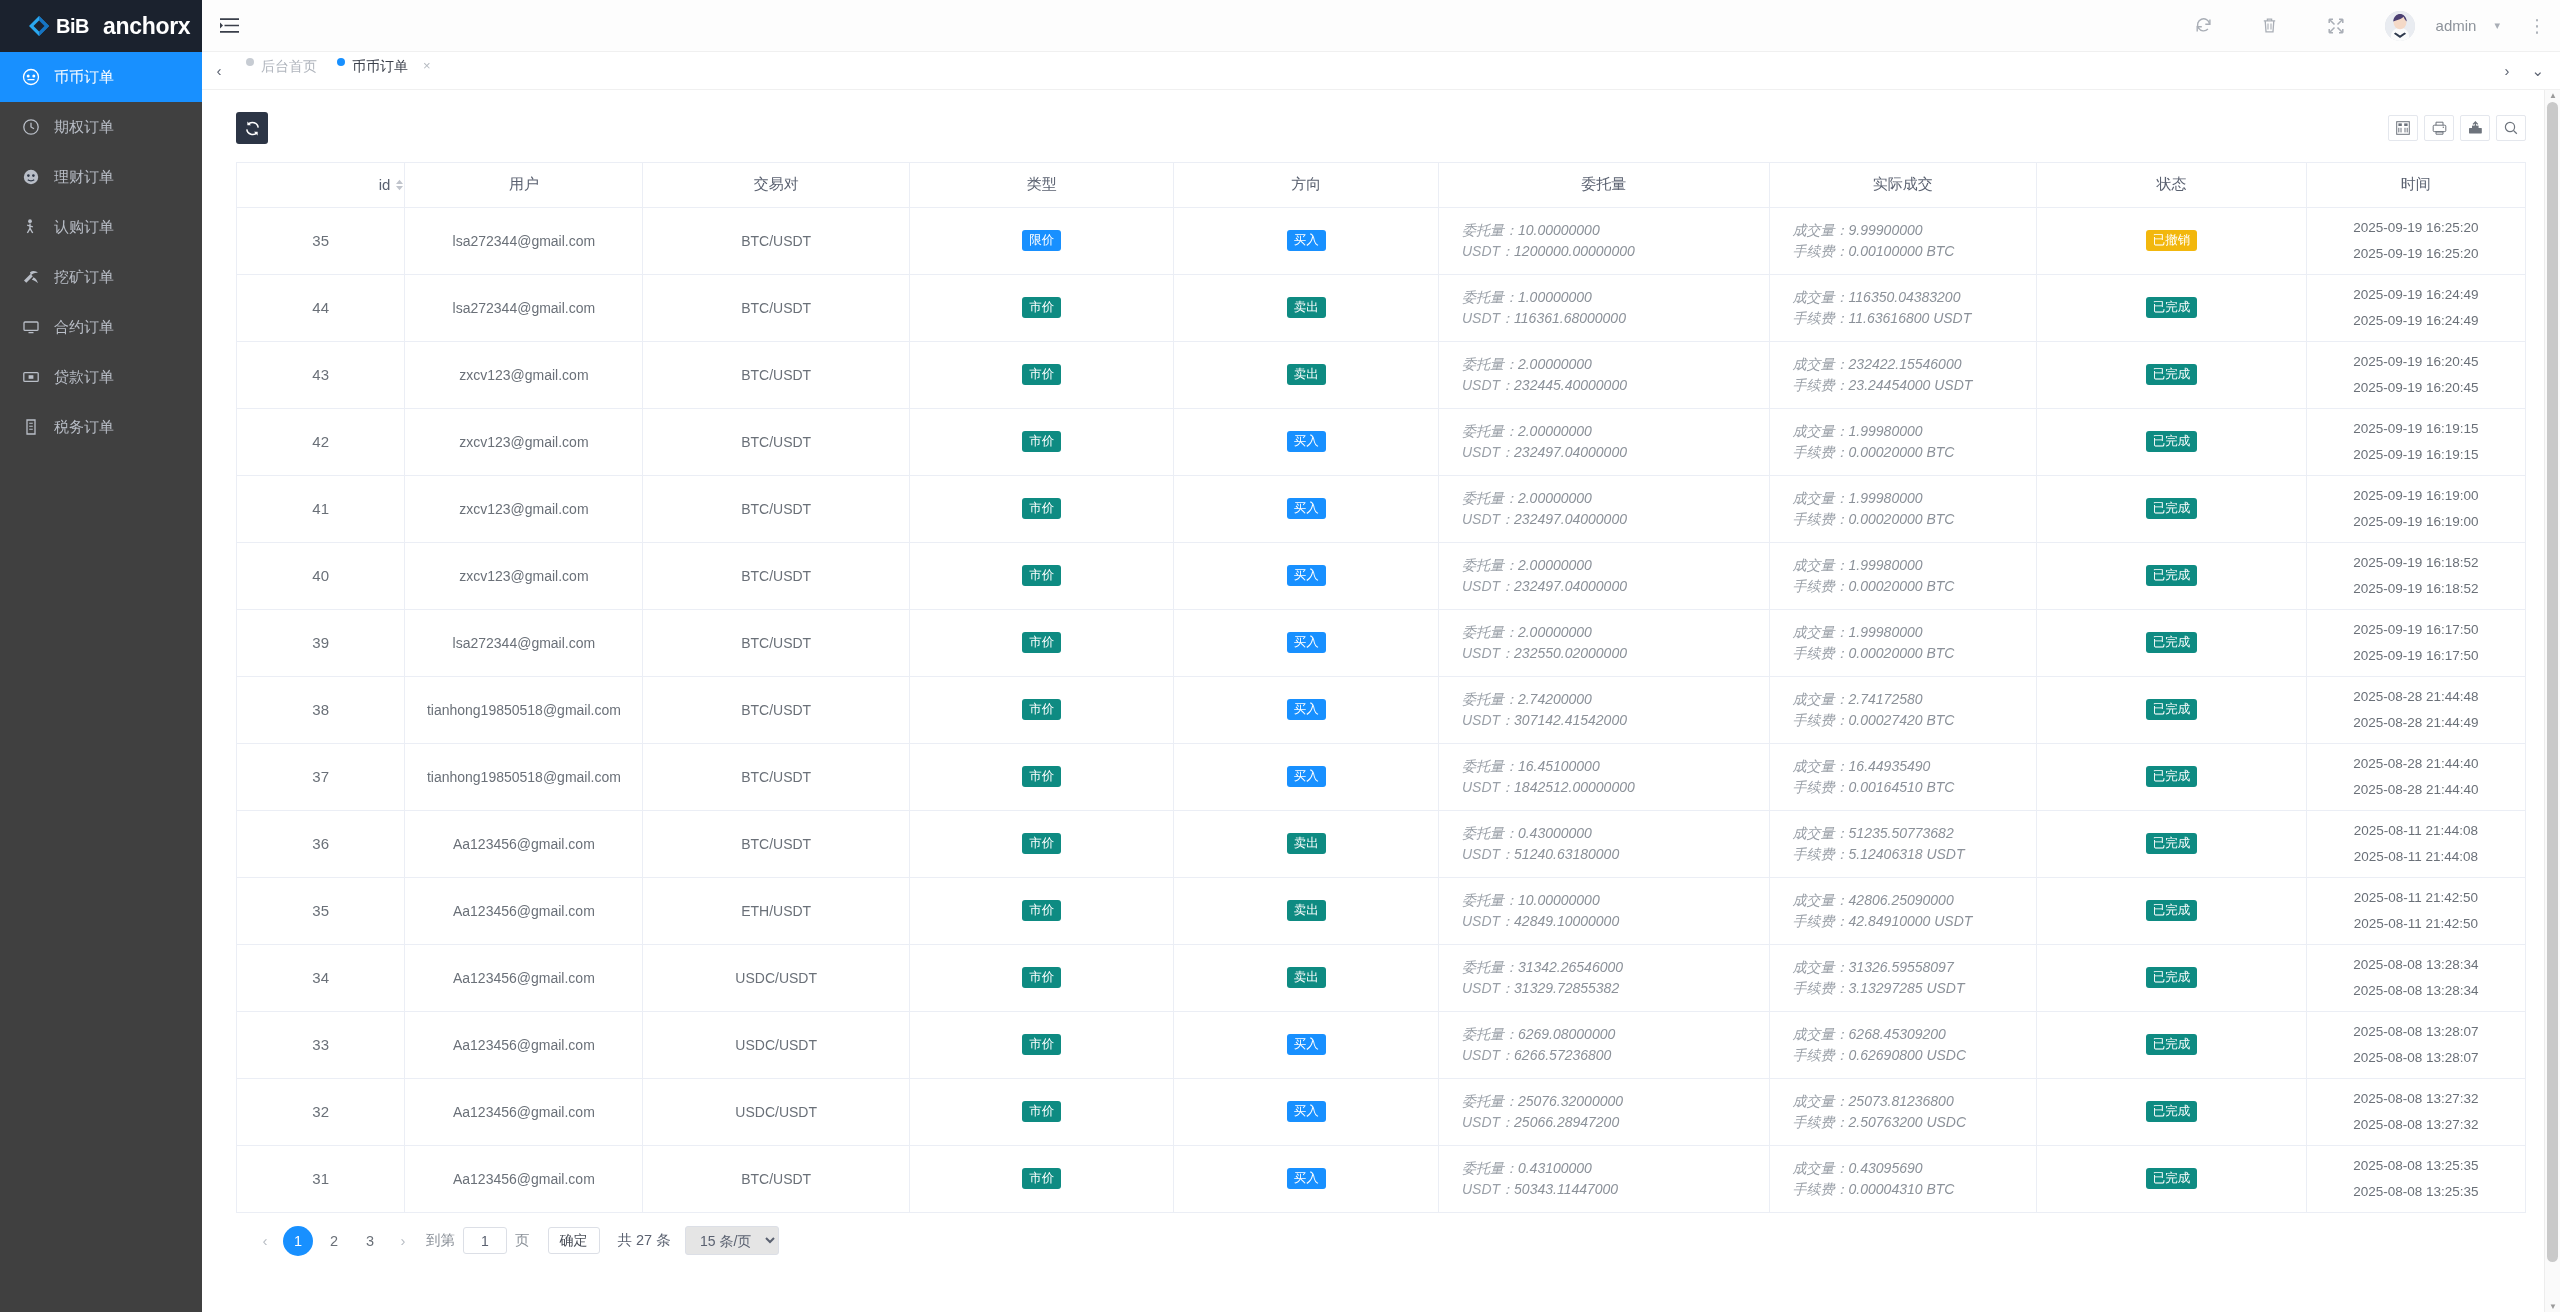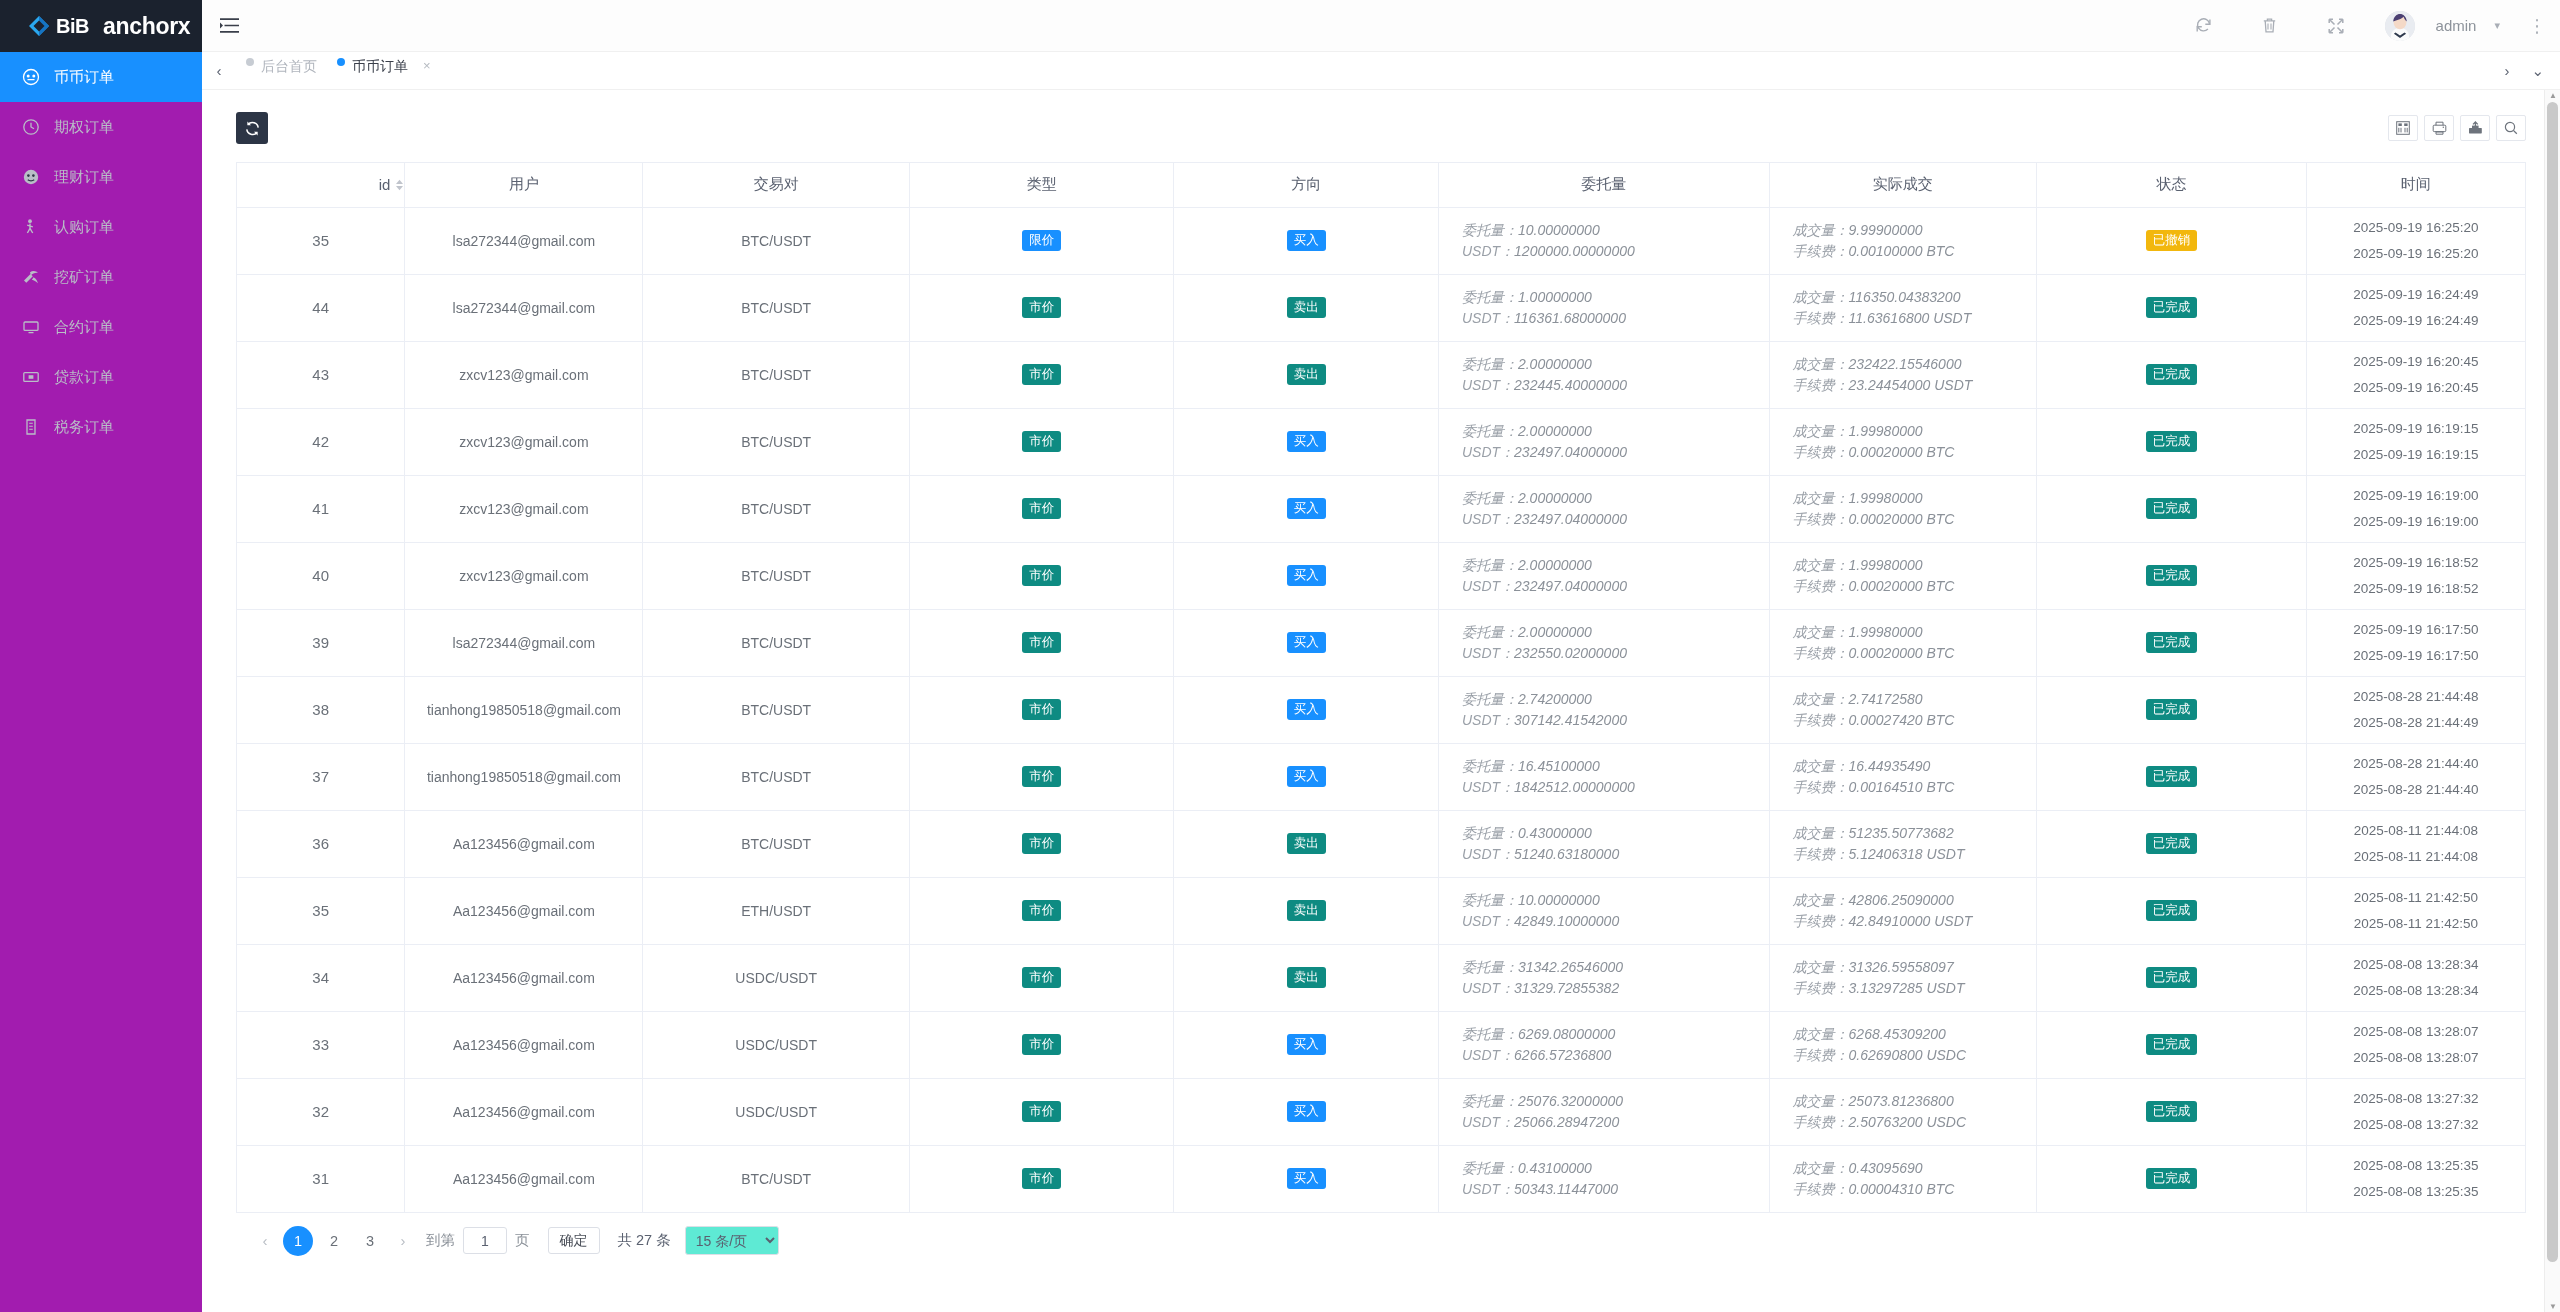--- a/index.html
+++ b/index.html
@@ -6,21 +6,21 @@
   html, body {
     width: 2560px; height: 1312px;
     font-family: "Liberation Sans", sans-serif;
     background: #fff; overflow: hidden;
   }
   .app { display: flex; width: 2560px; height: 1312px; }
 
   
   .sidebar {
     width: 202px; flex: 0 0 202px;
-    background: #a21caf; display: flex; flex-direction: column;
+    background: #404040; display: flex; flex-direction: column;
   }
   .brand {
     height: 52px; flex: 0 0 52px;
     background: #1b222e; display: flex; align-items: center;
     padding-left: 28px; gap: 6px;
   }
   .brand-logo { width: 22px; height: 22px; flex: 0 0 22px; position: relative; }
   .brand-logo svg { display: block; }
   .brand-bib { color: #fff; font-size: 20px; font-weight: bold; letter-spacing: -0.5px; }
   .brand-name { color: #fff; font-size: 23px; font-weight: bold; margin-left: 8px; letter-spacing: -0.3px; }
@@ -158,22 +158,22 @@
     font-family: "Liberation Sans", sans-serif;
   }
   .pg-ok {
     height: 27px; padding: 0 11px; border: 1px solid #dcdfe6; background: #fff;
     border-radius: 3px; font-size: 14px; color: #4a4f58; cursor: pointer; margin-left: 10px;
     font-family: "Liberation Sans", sans-serif;
   }
   .pg-total { margin-left: 18px; color: #5a6170; }
   .pg-sel {
     margin-left: 14px; height: 29px; border: 1px solid #dcdfe6; border-radius: 3px;
-    background: #5eead4; font-size: 14px; color: #5a6170; padding: 0 6px;
-    font-family: "Liberation Sans", sans-serif; cursor: pointer;
+    background: #e5e5e5; font-size: 14px; color: #5a6170; padding: 0 6px;
+    font-family: "Liberation Sans", sans-serif; cursor: pointer; text-align: center;
   }
 
   
   .vscroll {
     position: absolute; right: 0; top: 0; width: 16px; height: 100%;
     background: #fafafa; border-left: 1px solid #ededed;
   }
   .vscroll .thumb {
     position: absolute; top: 12px; left: 2px; width: 11px; height: 1160px;
     background: #c9c9c9; border-radius: 6px;

